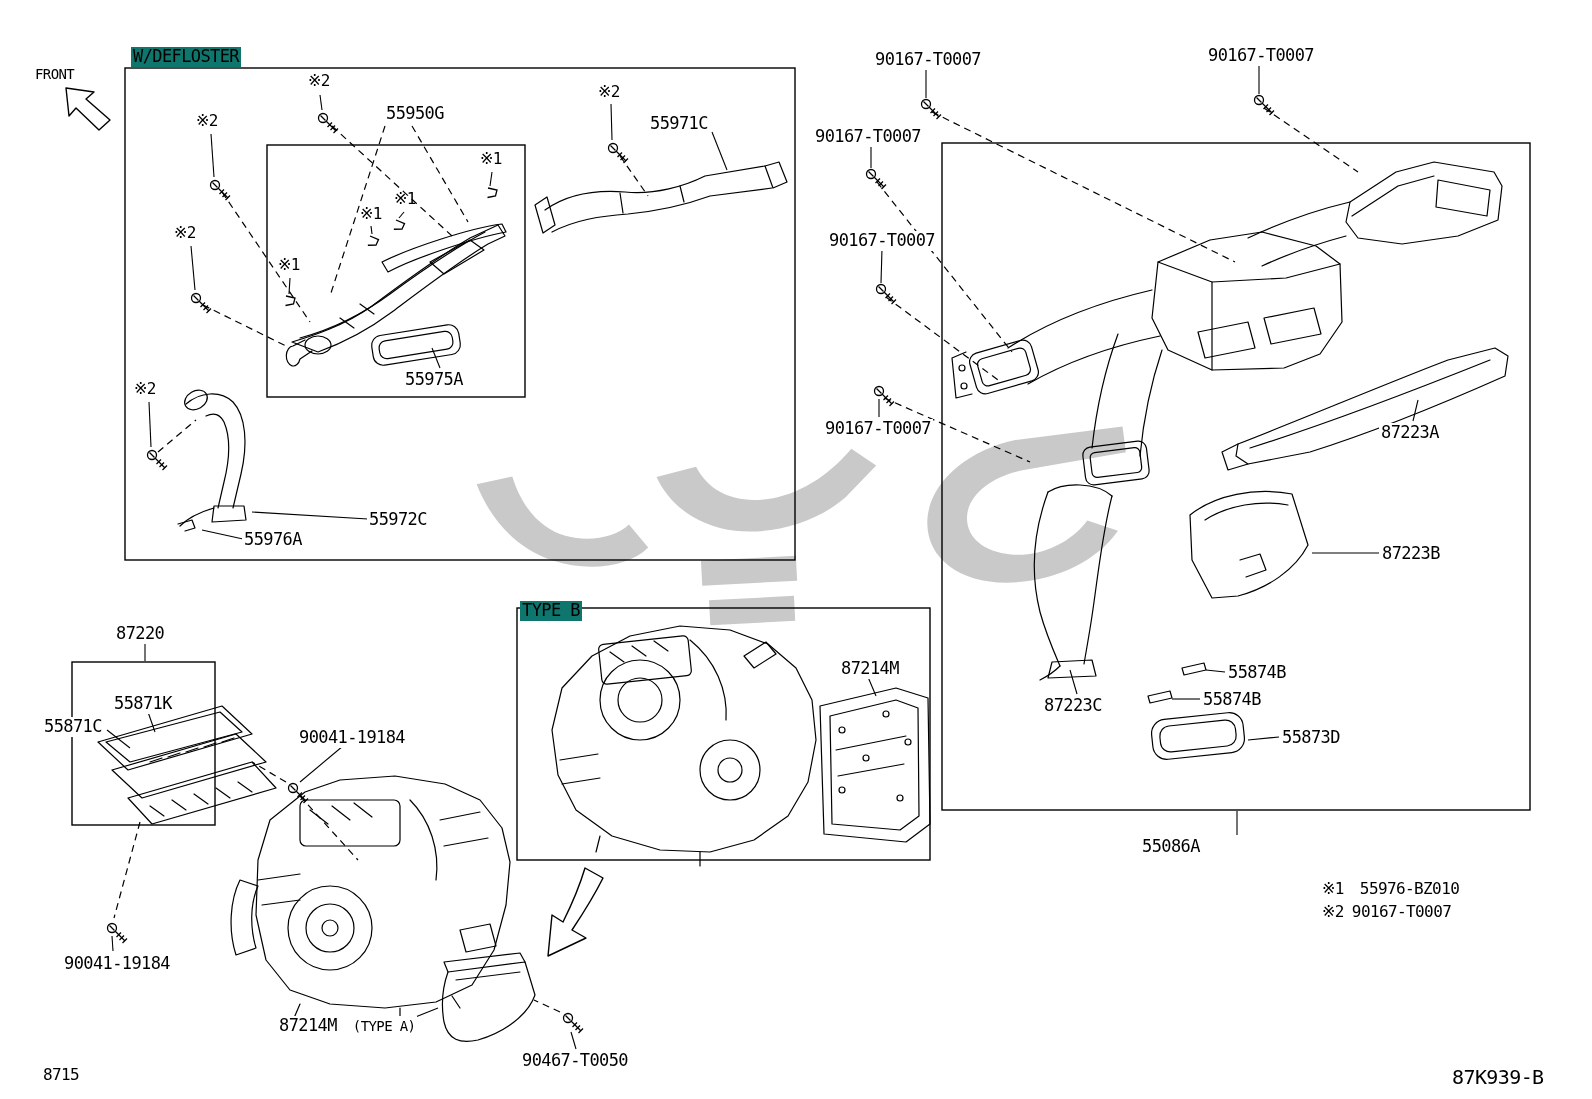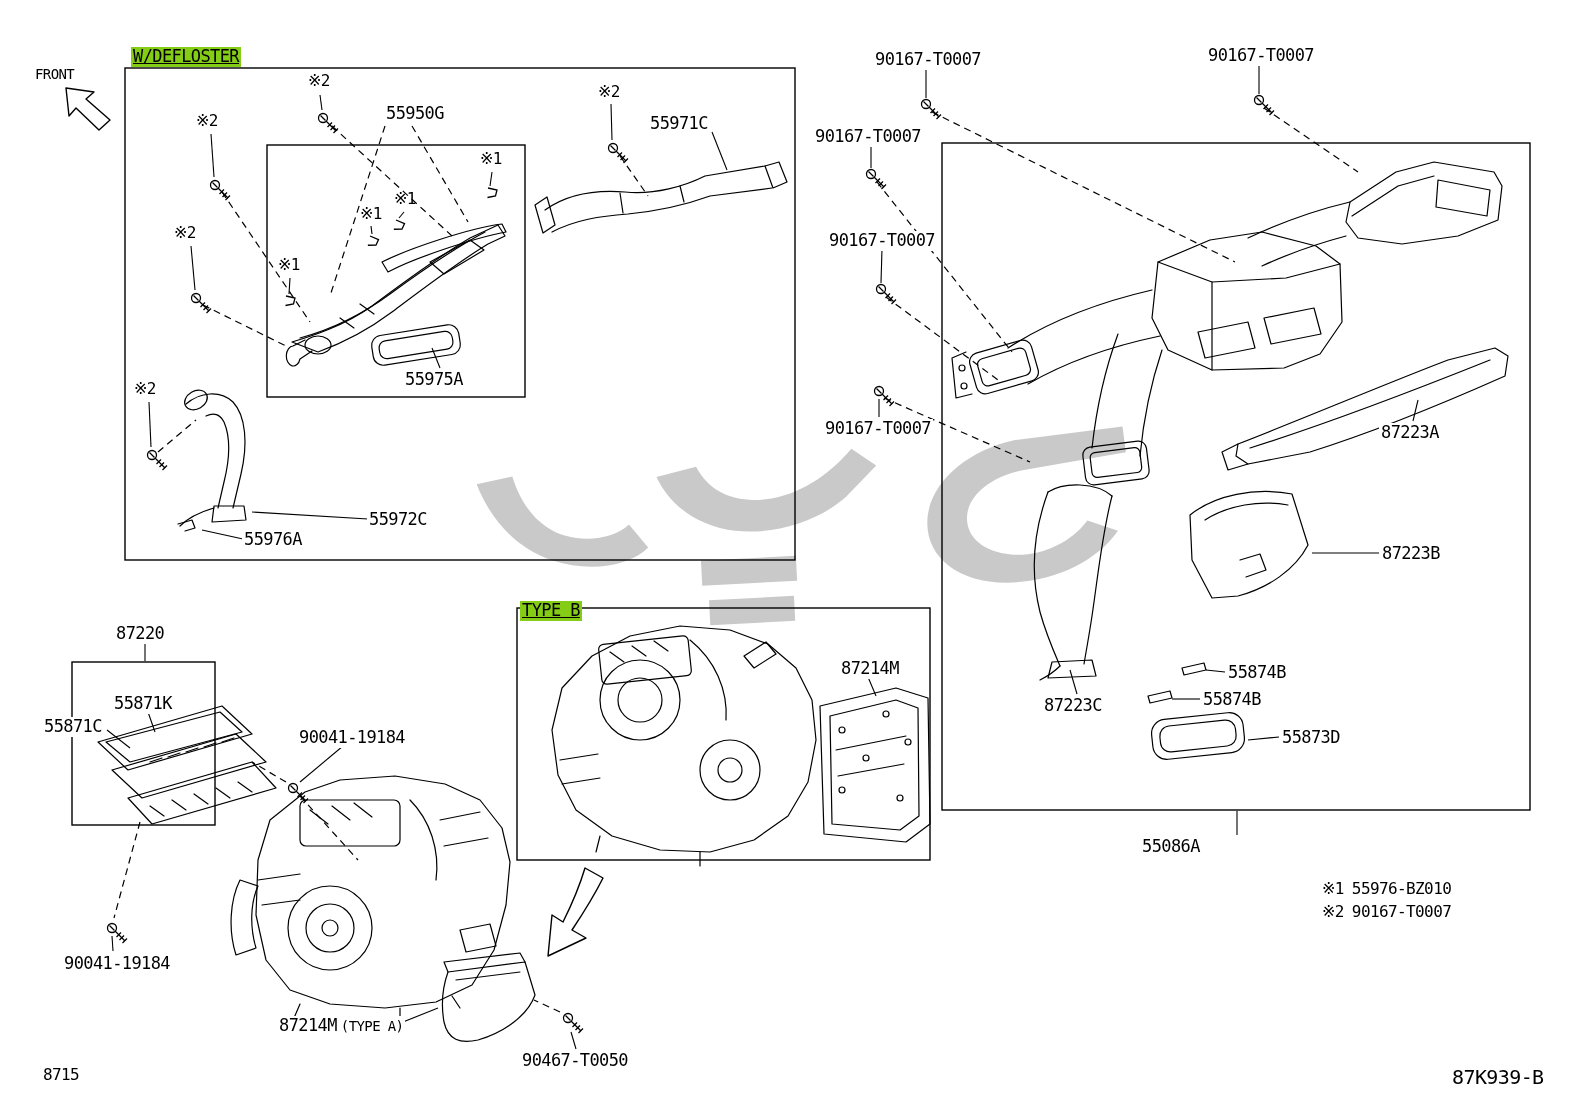--- a/index.html
+++ b/index.html
@@ -9,21 +9,21 @@
     overflow:hidden;
     font-family:"DejaVu Sans Mono","DejaVu Sans",monospace;
   }
   .art { position:absolute; left:0; top:0; }
   .lbl {
     position:absolute; font-size:17px; line-height:1.15; color:#000;
     white-space:nowrap; letter-spacing:-0.6px; background:#fff; padding:0 2px;
   }
   .mk { font-size:16px; background:transparent; padding:0; }
   .sm { font-size:14px; }
-  .ttl { background:#84cc16;text-decoration:underline; }
+  .ttl { background:#0f766e; }
 </style>
 </head>
 <body>
 
 <div class="stage">
 
   <svg class="art" width="1592" height="1099" viewBox="0 0 1592 1099">
     <defs>
       <g id="screw" stroke="#000" fill="none" stroke-width="1.3">
         <circle cx="0" cy="0" r="4.5"></circle>
@@ -304,35 +304,35 @@
   <div class="lbl" style="left:823px;top:419px">90167-T0007</div>
   <div class="lbl" style="left:1379px;top:423px">87223A</div>
   <div class="lbl" style="left:1380px;top:544px">87223B</div>
   <div class="lbl" style="left:1042px;top:696px">87223C</div>
   <div class="lbl" style="left:1226px;top:663px">55874B</div>
   <div class="lbl" style="left:1201px;top:690px">55874B</div>
   <div class="lbl" style="left:1280px;top:728px">55873D</div>
   <div class="lbl" style="left:1140px;top:837px">55086A</div>
 
   <div class="lbl" style="left:1320px;top:880px;font-size:16px">
-    <span>※1</span><span style="margin-left:8px">55976-BZ010</span>
+    <span>※1</span><span style="margin-left:16px">55976-BZ010</span>
   </div>
   <div class="lbl" style="left:1320px;top:903px;font-size:16px">
     <span>※2</span><span style="margin-left:8px">90167-T0007</span>
   </div>
 
   <div class="lbl" style="left:114px;top:624px">87220</div>
   <div class="lbl" style="left:112px;top:694px">55871K</div>
   <div class="lbl" style="left:42px;top:717px">55871C</div>
   <div class="lbl" style="left:297px;top:728px">90041-19184</div>
   <div class="lbl" style="left:62px;top:954px">90041-19184</div>
 
   <div class="lbl ttl" style="left:520px;top:601px">TYPE B</div>
   <div class="lbl" style="left:839px;top:659px">87214M</div>
   <div class="lbl" style="left:277px;top:1016px">
-    <span>87214M</span><span class="sm" style="margin-left:4px">(TYPE A)</span>
+    <span>87214M</span><span class="sm" style="margin-left:16px">(TYPE A)</span>
   </div>
   <div class="lbl" style="left:520px;top:1051px">90467-T0050</div>
 
   <div class="lbl" style="left:41px;top:1066px;font-size:16px">8715</div>
   <div class="lbl" style="left:1450px;top:1066px;font-size:20px">87K939-B</div>
 
 </div>
 
 </body></html>

